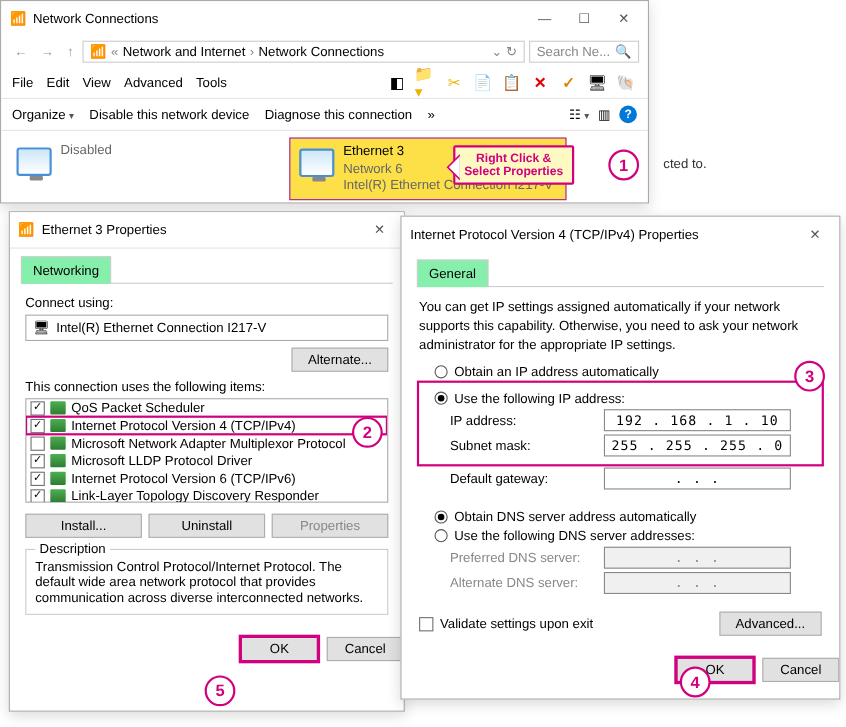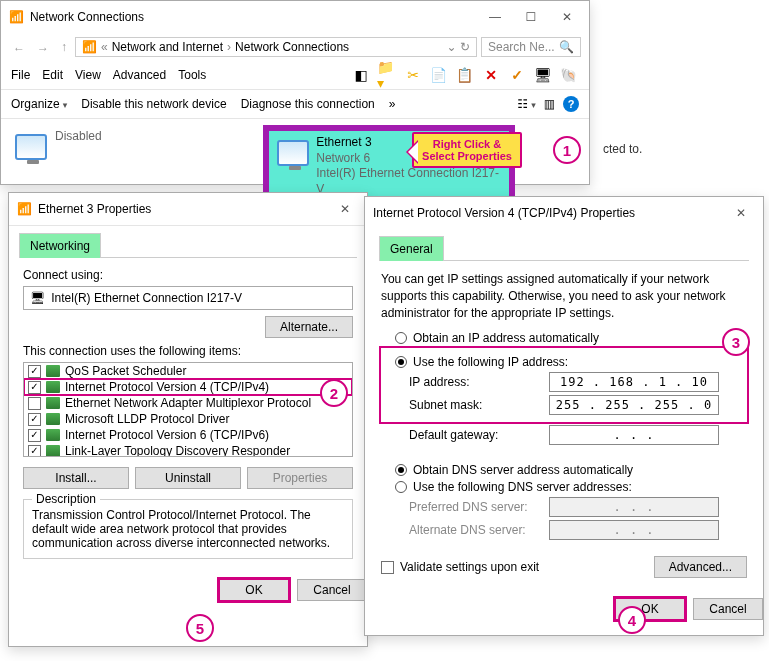--- a/index.html
+++ b/index.html
@@ -19,26 +19,26 @@
 .searchbox { width: 100px; border: 1px solid #ccc; padding: 2px 6px; color: #888; display: flex; align-items: flex-start; justify-content: space-between; }
 .menubar { display: flex; gap: 12px; padding: 4px 10px; align-items: center; }
 .menubar-icons { display: flex; gap: 6px; margin-left: auto; }
 .tb-icon { width: 20px; height: 20px; display: flex; align-items: center; justify-content: center; font-size: 14px; }
 .cmdbar { display: flex; align-items: center; gap: 14px; padding: 6px 10px; border-top: 1px solid #e5e5e5; border-bottom: 1px solid #e5e5e5; }
 .cmdbar .drop::after { content: "▾"; font-size: 9px; margin-left: 3px; color: #555; }
 .help-icon { width: 16px; height: 16px; border-radius: 50%; background: #0078d7; color: #fff; display: flex; align-items: center; justify-content: center; font-size: 11px; font-weight: bold; }
 
 .conn-list { display: flex; padding: 6px; gap: 4px; }
 .conn-item { display: flex; gap: 6px; padding: 4px 6px; width: 252px; }
-.conn-item.selected { background: #5eead4; border: 6px solid #a21caf; }
+.conn-item.selected { background: #fde047; border: 1px solid #a21caf; }
 .conn-icon { width: 36px; height: 36px; display: flex; align-items: center; justify-content: center; }
 .conn-text { line-height: 1.3; }
 .conn-sub { color: #666; }
 
-.callout { position: absolute; left: 412px; top: 132px; width: 110px; background: #fde047; border: 2px solid #d1007f; color: #d1007f; font-size: 11px; font-weight: 600; text-align: center; padding: 4px; border-radius: 2px; }
+.callout { position: absolute; left: 412px; top: 132px; width: 110px; background: #fef9c3; border: 2px solid #d1007f; color: #d1007f; font-size: 11px; font-weight: 600; text-align: center; padding: 4px; border-radius: 2px; }
 .callout::before { content: ""; position: absolute; left: -20px; top: 6px; border: 12px solid transparent; border-right-color: #d1007f; }
 .callout::after { content: ""; position: absolute; left: -16px; top: 8px; border: 10px solid transparent; border-right-color: #fff; }
 
 .step-badge { position: absolute; width: 28px; height: 28px; border: 2.5px solid #d1007f; border-radius: 50%; color: #d1007f; font-weight: bold; font-size: 15px; display: flex; align-items: center; justify-content: center; background: #fff; z-index: 20; }
 
 .prop-win { left: 8px; top: 192px; width: 360px; height: 455px; }
 .prop-win .titlebar { background: #fff; border-bottom: 1px solid #e5e5e5; }
 .tab-strip { display: flex; border-bottom: 1px solid #ccc; margin: 6px 10px 0; }
 .tab { padding: 5px 10px; border: 1px solid #ccc; border-bottom: none; background: #86efac; position: relative; top: 1px; }
 .tab.inactive { background: #f0f0f0; border-bottom: 1px solid #ccc; top: 0; }
@@ -195,21 +195,21 @@
           <span>QoS Packet Scheduler</span>
         </div>
       <div class="item-row hl">
           <span class="chk on"></span>
           <span class="net-ico"></span>
           <span>Internet Protocol Version 4 (TCP/IPv4)</span>
         </div>
       <div class="item-row">
           <span class="chk"></span>
           <span class="net-ico"></span>
-          <span>Ethernet Network Adapter Multiplexor Protocol</span>
+          <span>Microsoft Network Adapter Multiplexor Protocol</span>
         </div>
       <div class="item-row">
           <span class="chk on"></span>
           <span class="net-ico"></span>
           <span>Microsoft LLDP Protocol Driver</span>
         </div>
       <div class="item-row">
           <span class="chk on"></span>
           <span class="net-ico"></span>
           <span>Internet Protocol Version 6 (TCP/IPv6)</span>

